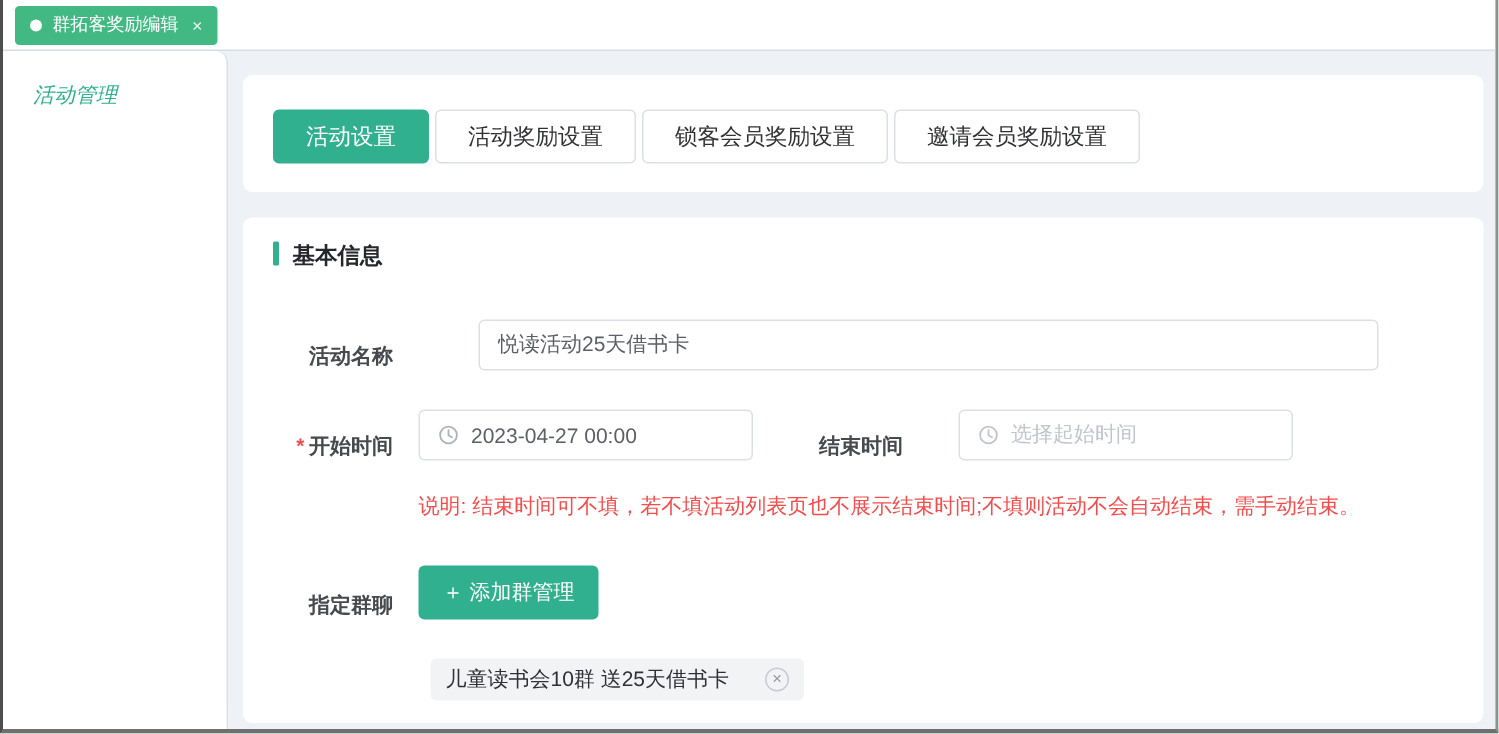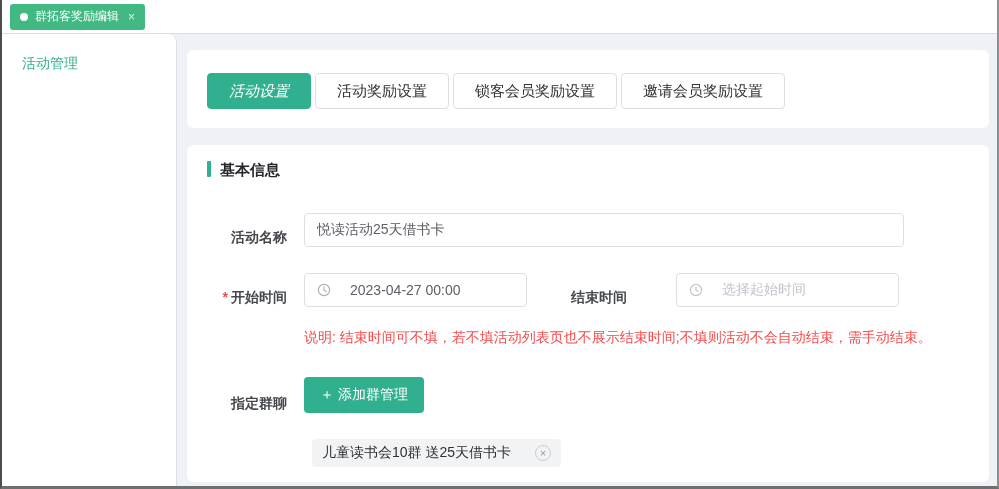--- a/index.html
+++ b/index.html
@@ -29,71 +29,72 @@
     display: inline-flex; align-items: center; gap: 7px;
     background: #42b983; color: #fff;
     height: 26px; padding: 0 10px;
     border-radius: 3px; font-size: 12px; cursor: pointer;
   }
   .route-tag .dot { width: 8px; height: 8px; border-radius: 50%; background: #fff; flex: none; }
   .route-tag .close { font-size: 12px; opacity: .85; margin-left: 2px; }
   
   .layout { flex: 1; display: flex; min-height: 0; background: #eef1f6; }
   .sidebar {
-    width: 175px; flex: none; background: #fff;
+    width: 150px; flex: none; background: #fff;
     border-right: 1px solid #dcdfe3;
     border-top-right-radius: 8px;
     padding-top: 16px;
+    font-style: italic;
   }
   .menu-item {
     padding: 2px 20px; font-size: 14px;
     color: #30b08f; cursor: pointer; line-height: 22px;
   }
   .main {
     flex: 1; min-width: 0;
     padding: 16px 8px 4px 10px;
     display: flex; flex-direction: column; gap: 17px;
   }
   .card { background: #fff; border-radius: 6px; }
   .tabs-card { flex: none; padding: 23px 20px 19px 20px; }
   .tab-group { display: flex; gap: 4px; }
   .tab {
     height: 36px; padding: 0 21px;
     display: inline-flex; align-items: center;
     background: #fff; border: 1px solid #dcdfe6; border-radius: 4px;
     font-size: 15px; color: #303133; cursor: pointer; white-space: nowrap;
   }
-  .tab.active { background: #30b08f; border-color: #30b08f; color: #fff; font-weight: 500; font-style: italic; }
+  .tab.active { background: #30b08f; border-color: #30b08f; color: #fff; font-weight: 500; }
   
   .form-card { flex: 1; padding: 16px 20px; overflow: hidden; }
   .section-header { display: flex; align-items: flex-start; gap: 9px; height: 20px; }
   .section-bar { width: 4px; height: 16px; background: #30b08f; border-radius: 1px; flex: none; }
   .section-title { font-size: 15px; font-weight: bold; color: #25272b; }
   .form { margin-top: 32px; }
   .form-row { display: flex; align-items: flex-end; margin-bottom: 26px; }
   .form-label {
     width: 80px; flex: none; text-align: right;
     font-size: 14px; font-weight: bold; color: #46494d;
     margin-right: 17px; white-space: nowrap;
   }
   .req { color: #f54b4b; margin-right: 3px; font-weight: bold; font-size: 14px; }
   .input {
     height: 34px; border: 1px solid #dcdfe6; border-radius: 4px;
     background: #fff; display: inline-flex; align-items: center;
     padding: 0 12px; font-size: 14px; color: #5c6066;
   }
   input.input { outline: none; }
-  .input.name-input { width: 600px; }
-  .input.time-input { width: 223px; gap: 19px; cursor: pointer; }
+  .input.name-input { width: 600px; margin-left: 40px; }
+  .input.time-input { width: 223px; gap: 8px; cursor: pointer; }
   .clock-icon { flex: none; display: inline-flex; }
   .time-value { color: #5c6066; }
   .placeholder { color: #c0c4cc; }
   .end-label {
     width: 100px; text-align: right; font-size: 14px; font-weight: bold;
-    color: #46494d; margin-right: 49px; white-space: nowrap;
+    color: #46494d; margin-right: 37px; white-space: nowrap;
   }
   .row-time { margin-bottom: 6px; }
   .note-row { padding-left: 97px; margin-bottom: 30px; margin-top: 20px; }
   .note-text { font-size: 14px; color: #f54b4b; line-height: 20px; white-space: nowrap; }
   .add-btn {
     height: 36px; padding: 0 16px; border: none; border-radius: 4px;
     background: #30b08f; color: #fff; font-size: 14px;
     display: inline-flex; align-items: center; gap: 4px; cursor: pointer;
     font-family: inherit;
   }

